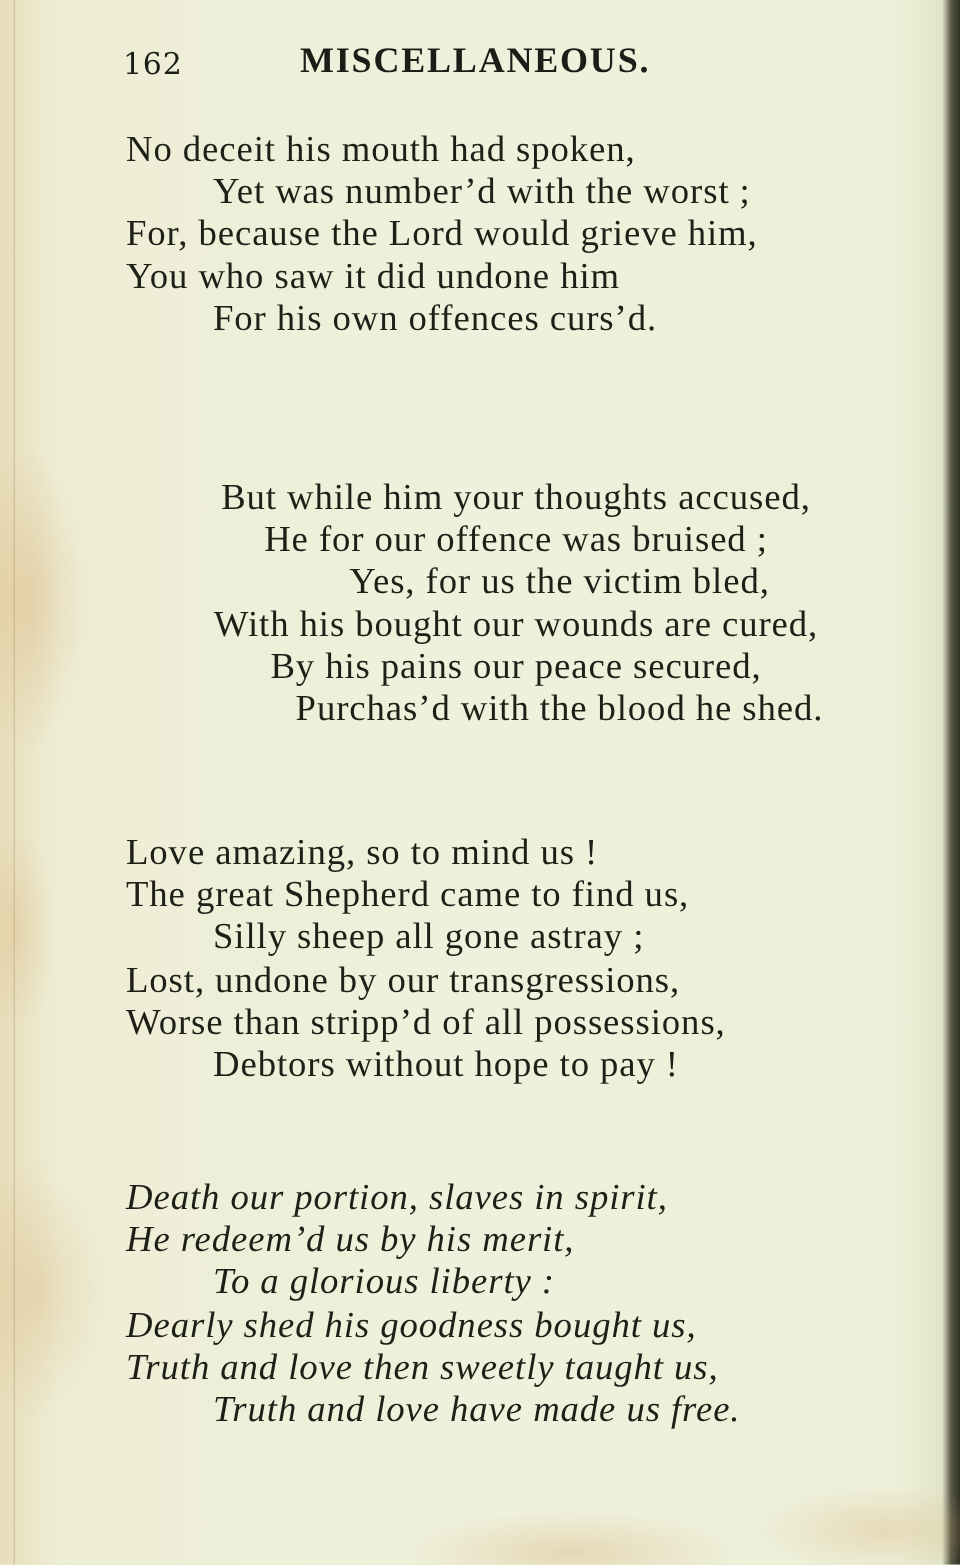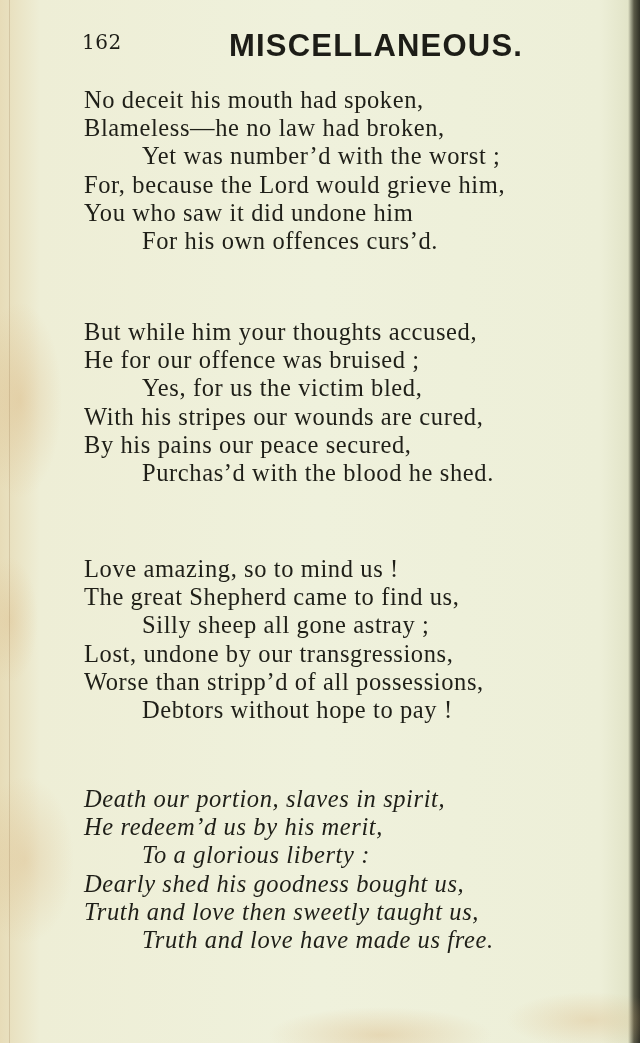--- a/index.html
+++ b/index.html
@@ -43,26 +43,26 @@
     }
     .page-number {
       position: absolute;
       left: 0;
       top: 2px;
       font-size: 20px;
       letter-spacing: 0.5px;
     }
     .running-head {
       position: absolute;
-      left: 147px;
+      left: 118px;
       top: 0;
-      font-size: 31px;
+      font-size: 24px;
       font-weight: bold;
       letter-spacing: 1.2px;
-      font-family: Liberation Sans, sans-serif;
+      font-family: Liberation Serif, serif;
     }
     .poem {
       position: absolute;
       left: 0; top: 0;
       width: 640px;
       color: #1f1f18;
       font-family: "Liberation Serif", "DejaVu Serif", serif;
       font-size: 24.5px;
       letter-spacing: 0.6px;
     }
@@ -73,50 +73,49 @@
     }
     .line {
       height: 28.2px;
       line-height: 28.2px;
       white-space: nowrap;
     }
     .line.indent {
       padding-left: 58px;
     }
     .stanza-1 { top: 86px; }
-    .stanza-2 { top: 318px; }
+    .stanza-2 { top: 318px; text-align: center; }
     .stanza-3 { top: 555px; }
     .stanza-4 { top: 785px; font-style: italic; }
   </style>
 </head>
 <body>
 
 <div class="page">
   <div class="gutter-line"></div>
 
   <div class="header">
     <span class="page-number">162</span>
     <span class="running-head">MISCELLANEOUS.</span>
   </div>
 
   <div class="poem">
     <div class="stanza stanza-1">
       <div class="line">No deceit his mouth had spoken,</div>
-      <div class="line">Blameless—he no law had broken,</div>
       <div class="line indent">Yet was number’d with the worst ;</div>
       <div class="line">For, because the Lord would grieve him,</div>
       <div class="line">You who saw it did undone him</div>
       <div class="line indent">For his own offences curs’d.</div>
     </div>
 
     <div class="stanza stanza-2">
       <div class="line">But while him your thoughts accused,</div>
       <div class="line">He for our offence was bruised ;</div>
       <div class="line indent">Yes, for us the victim bled,</div>
-      <div class="line">With his stripes our wounds are cured,</div>
+      <div class="line">With his bought our wounds are cured,</div>
       <div class="line">By his pains our peace secured,</div>
       <div class="line indent">Purchas’d with the blood he shed.</div>
     </div>
 
     <div class="stanza stanza-3">
       <div class="line">Love amazing, so to mind us !</div>
       <div class="line">The great Shepherd came to find us,</div>
       <div class="line indent">Silly sheep all gone astray ;</div>
       <div class="line">Lost, undone by our transgressions,</div>
       <div class="line">Worse than stripp’d of all possessions,</div>

